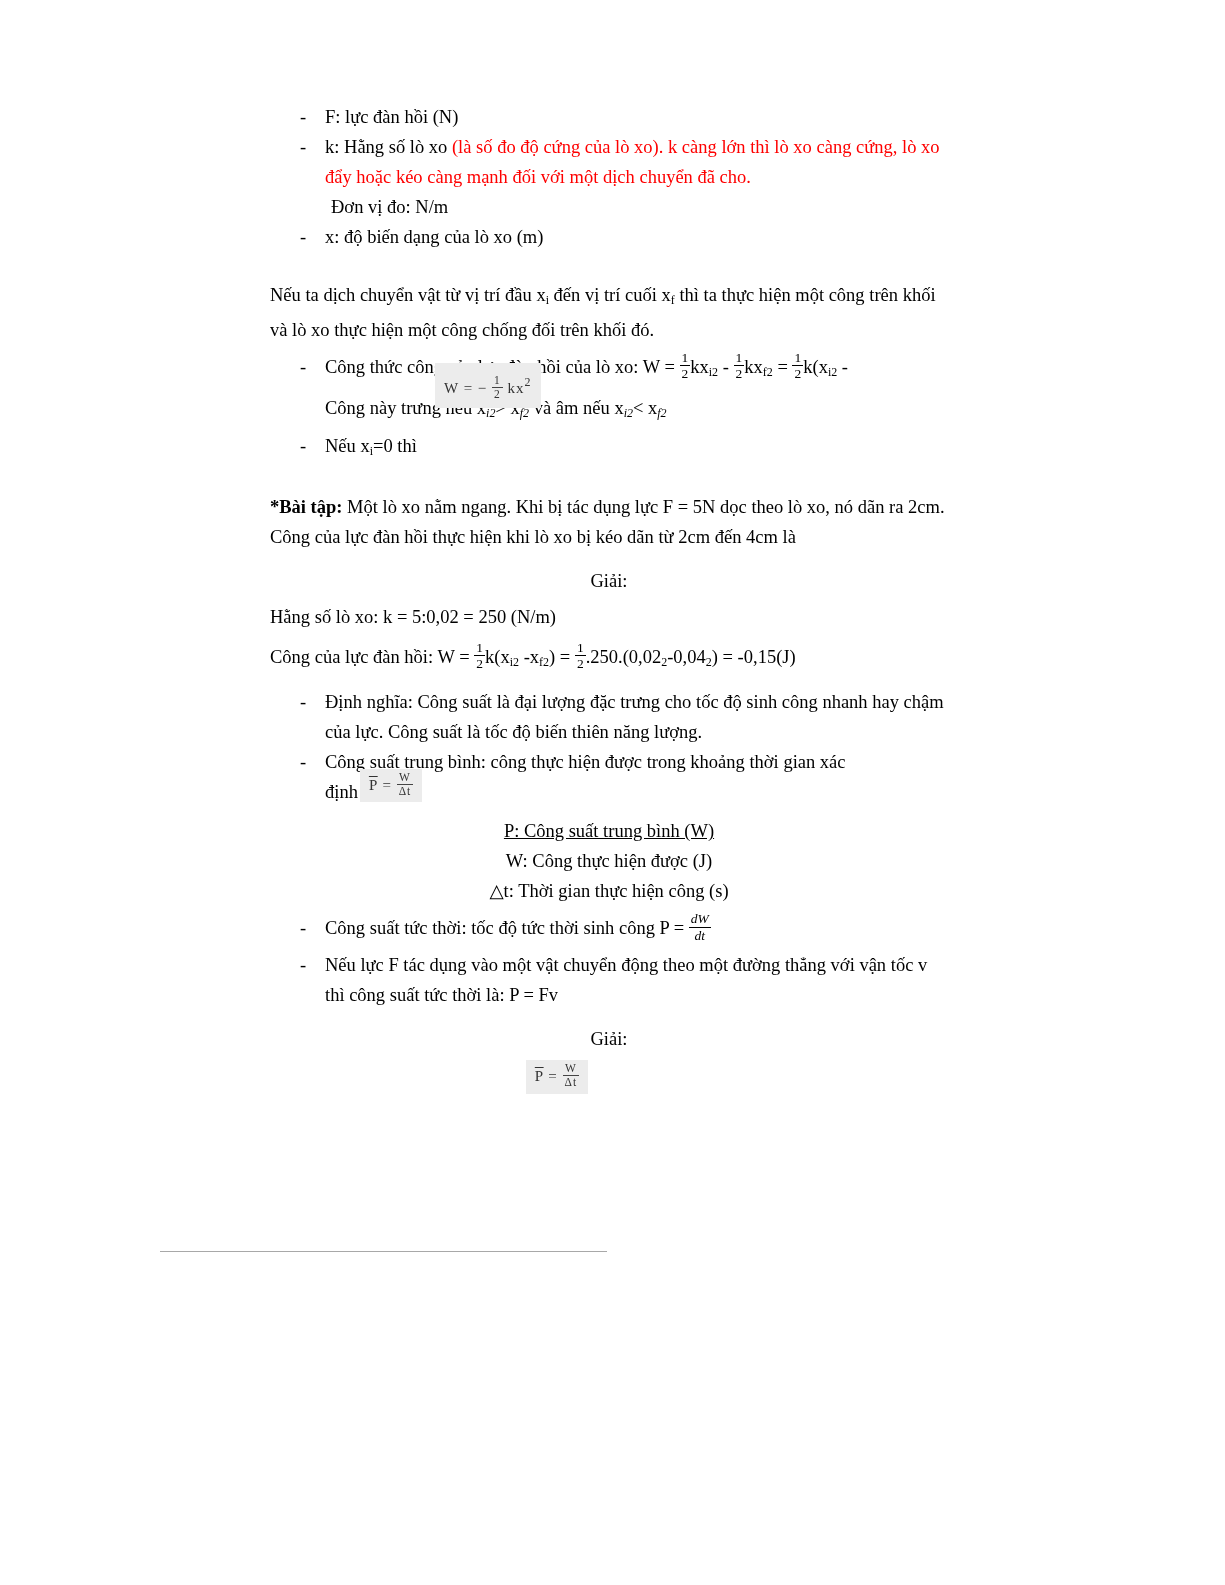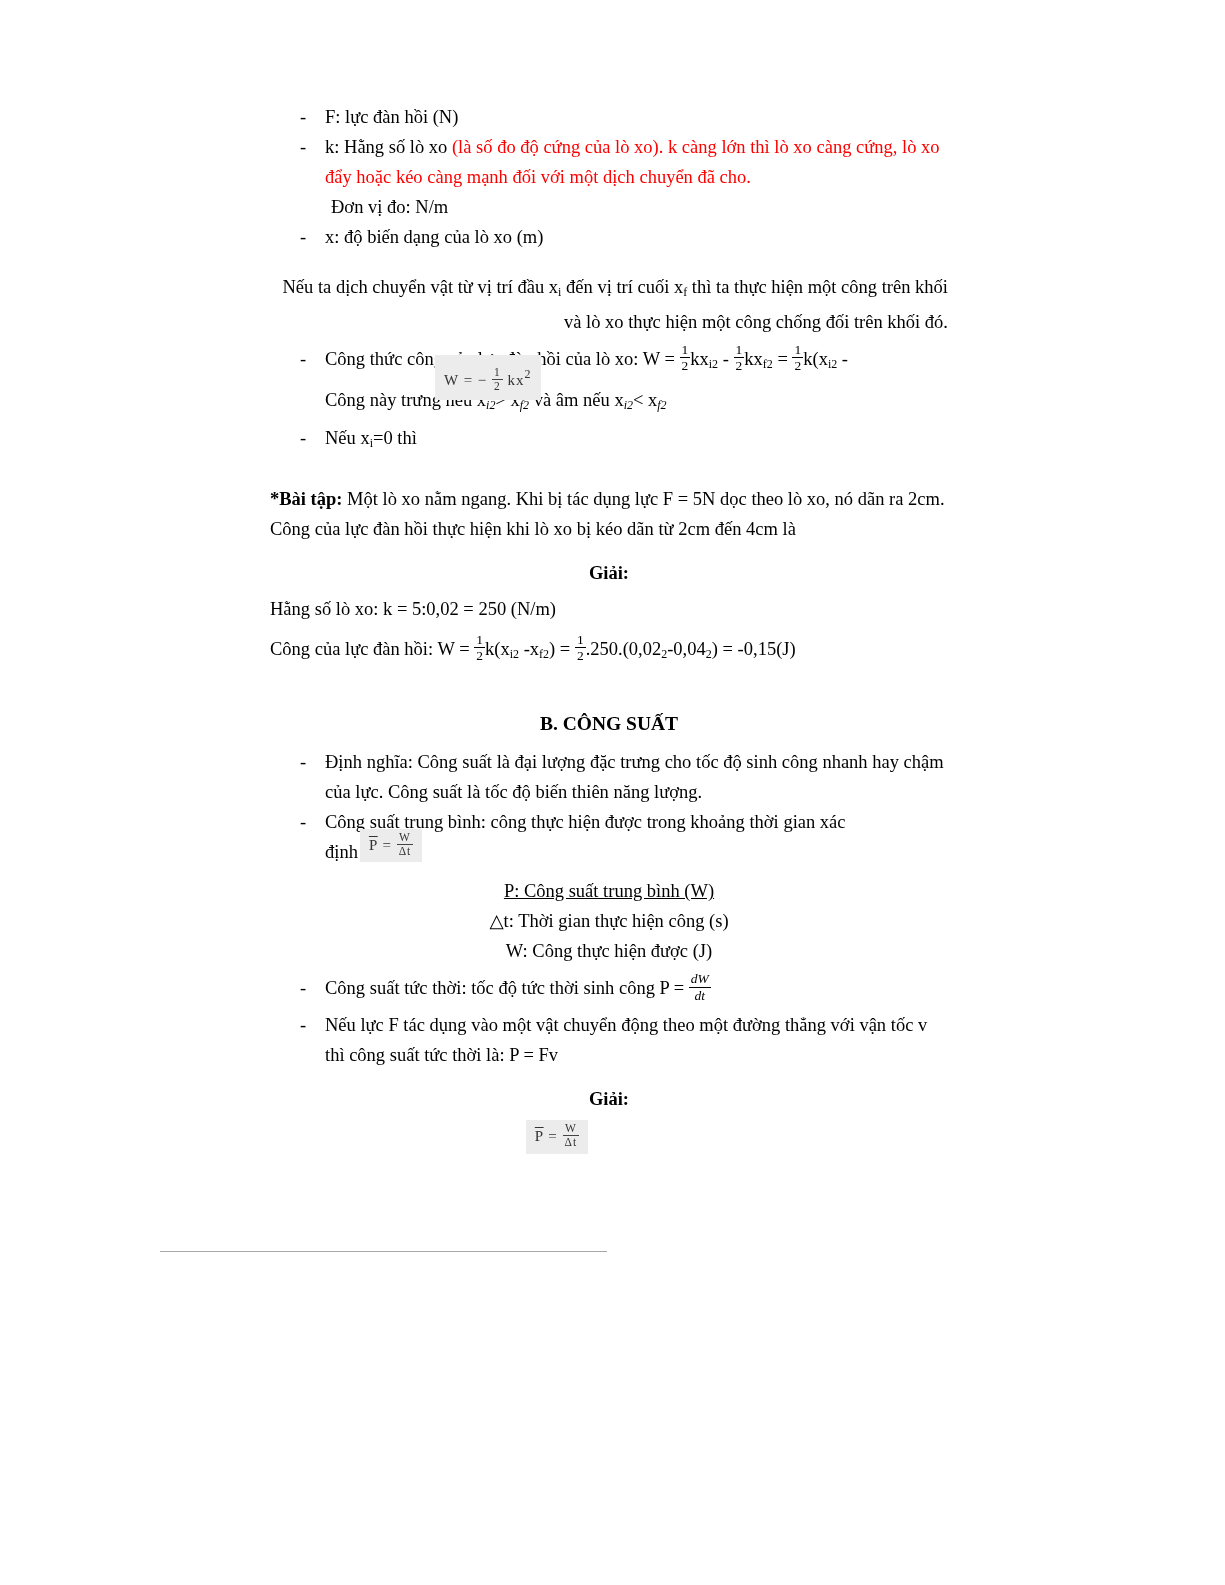--- a/index.html
+++ b/index.html
@@ -24,27 +24,27 @@
   .frac .fd{display:block;padding:0 2px;}
   .mline{line-height:36px;margin-top:4px;}
   .imgf{display:inline-block;background:#ececec;color:#333;padding:1px 9px 2px;
         font-size:15px;letter-spacing:1px;white-space:nowrap;}
   .imgf .frac{font-size:11.5px;top:-2px;}
   .imgf .fn{border-bottom:1px solid #444;}
   .ovl{text-decoration:overline;}
   .signline{position:relative;display:block;}
   .imgf-abs{position:absolute;left:110px;top:-27px;}
   .imgf-inline{position:relative;top:-8px;margin-left:2px;}
-  .centerb{text-align:center;font-weight:bold;margin:14px 0 6px;}
+  .centerb{text-align:center;font-weight:normal;margin:14px 0 6px;}
   .center{text-align:center;}
   .shiftleft{position:relative;left:-52px;}
   .secheading{text-align:center;font-weight:bold;font-size:19.5px;margin:36px 0 8px;}
   .solline{margin:6px 0;}
   .solmath{line-height:38px;}
-  .mt20{margin-top:20px;text-align:right;}
+  .mt20{margin-top:28px;}
   .mt26{margin-top:26px;}
   .mt6{margin-top:6px;text-decoration:underline;}
   .bb3line{line-height:44px;}
   .hr-line{position:absolute;left:160px;top:1251px;width:447px;border-top:1px solid #a8a8a8;}
 </style>
 </head>
 <body>
 
 <div class="page">
   <div class="content">
@@ -91,38 +91,37 @@
       <span class="b">*Bài tập: </span><span>Một lò xo nằm ngang. Khi bị tác dụng lực F = 5N dọc theo lò xo, nó dãn ra 2cm. Công của lực đàn hồi thực hiện khi lò xo bị kéo dãn từ 2cm đến 4cm là</span>
     </p>
 
     <div class="centerb">Giải:</div>
 
     <div class="solline">Hằng số lò xo: k = 5:0,02 = 250 (N/m)</div>
     <div class="solline solmath">
       <span>Công của lực đàn hồi: W = </span><span class="frac"><span class="fn">1</span><span class="fd">2</span></span><span>k(x</span><span class="sb">i2</span><span> -x</span><span class="sb">f2</span><span>) = </span><span class="frac"><span class="fn">1</span><span class="fd">2</span></span><span>.250.(0,02</span><span class="sb">2</span><span>-0,04</span><span class="sb">2</span><span>) = -0,15(J)</span>
     </div>
 
-    <div class="secheading">B. CÔNG SUẤT</div>
 
     <div class="bl">
       <span class="dash">-</span>
       <span class="bt">Định nghĩa: Công suất là đại lượng đặc trưng cho tốc  độ sinh công nhanh hay chậm của lực. Công suất là tốc độ biến thiên năng lượng.</span>
     </div>
 
     <div class="bl">
       <span class="dash">-</span>
       <span class="bt">
         <span>Công suất trung bình: công thực hiện được trong khoảng thời gian xác</span>
         <span class="blockline"><span>định</span><span class="imgf imgf-inline"><span class="ovl">P</span> <span>=</span> <span class="frac"><span class="fn">W</span><span class="fd">Δt</span></span></span></span>
       </span>
     </div>
 
     <div class="center mt6">P: Công suất trung bình (W)</div>
+    <div class="center">W: Công thực hiện được (J)</div>
     <div class="center">△t: Thời gian thực hiện công (s)</div>
-    <div class="center">W: Công thực hiện được (J)</div>
 
     <div class="bl bb3line">
       <span class="dash">-</span>
       <span class="bt"><span>Công suất tức thời: tốc độ tức thời sinh công P = </span><span class="frac it"><span class="fn">dW</span><span class="fd">dt</span></span></span>
     </div>
 
     <div class="bl">
       <span class="dash">-</span>
       <span class="bt">Nếu lực F tác dụng vào một vật chuyển động theo một đường thẳng với vận tốc v thì công suất tức thời là: P = Fv</span>
     </div>

